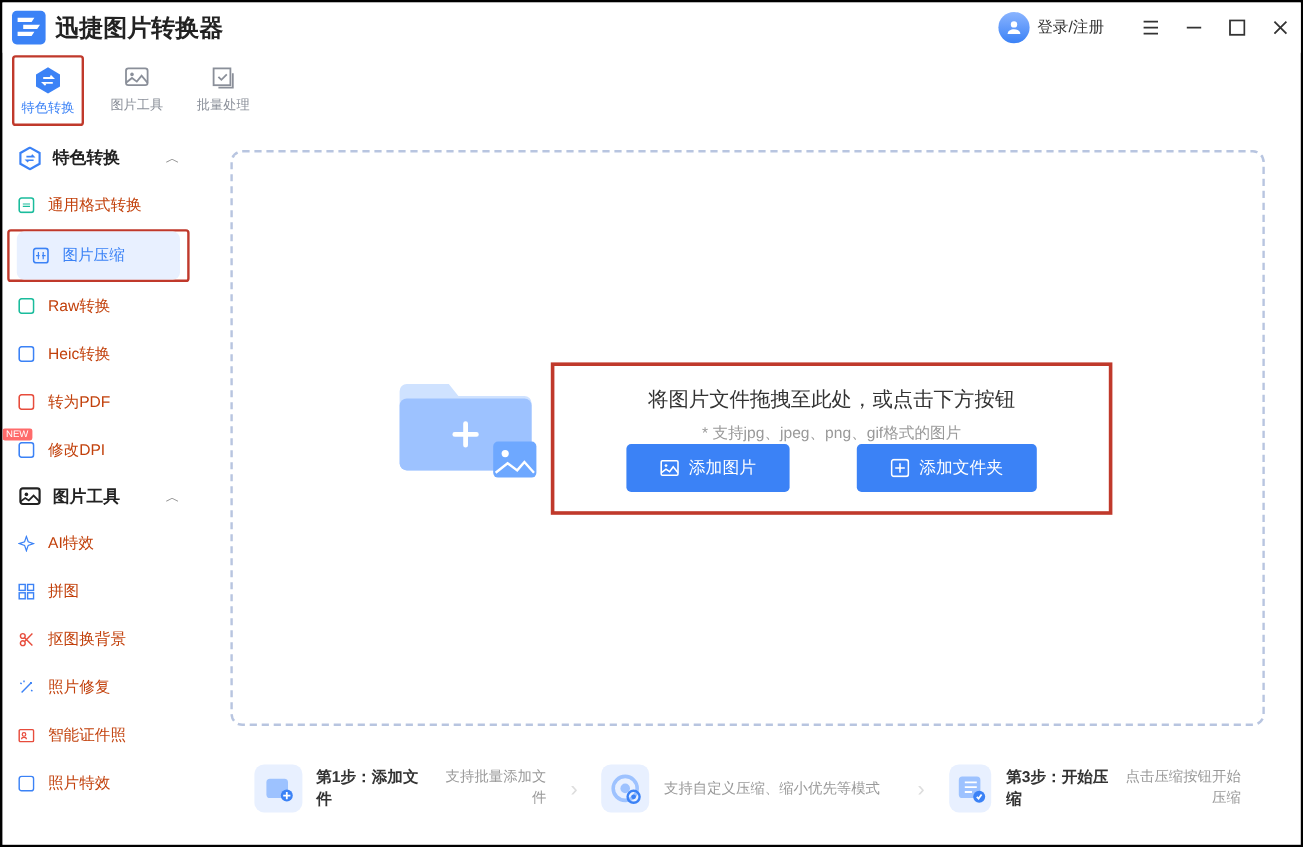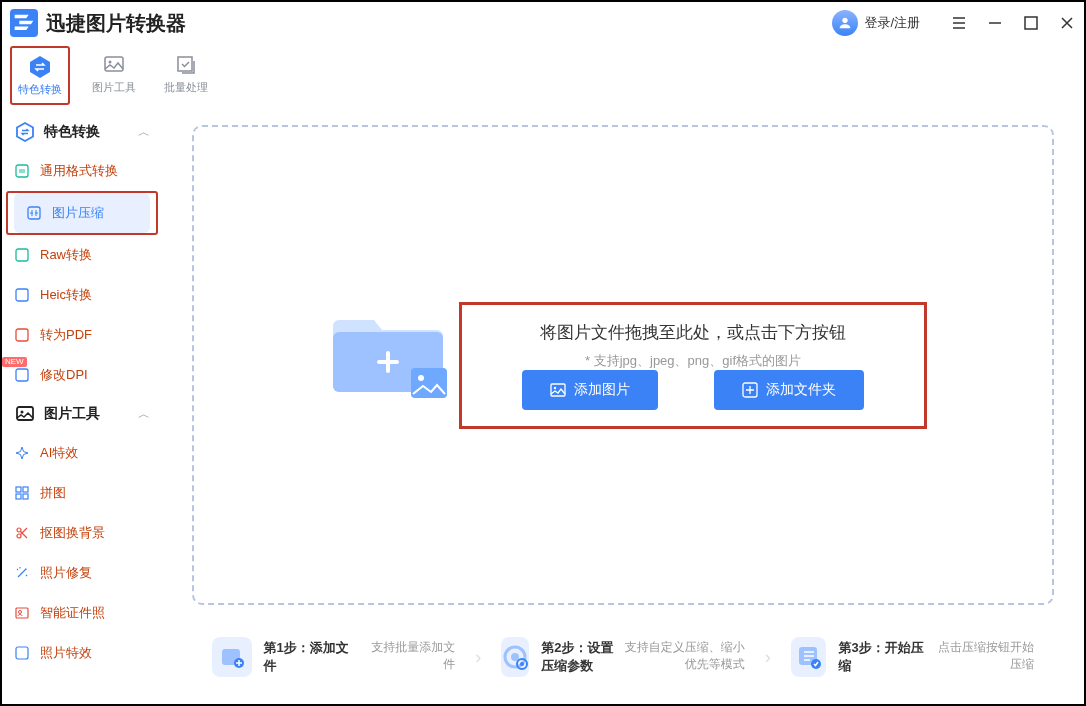--- a/index.html
+++ b/index.html
@@ -361,21 +361,20 @@
       <div class="step">
         <div class="step-icon blue">
           <svg width="28" height="28" viewBox="0 0 28 28">
               <circle cx="14" cy="14" r="10" fill="none" stroke="#9dc2ff" stroke-width="3"></circle>
               <circle cx="14" cy="14" r="4" fill="#9dc2ff"></circle>
               <circle cx="21" cy="21" r="5" fill="none" stroke="#3b82f6" stroke-width="2"></circle>
               <circle cx="21" cy="21" r="2" fill="#3b82f6"></circle>
             </svg>
         </div>
         <div class="step-text">
-          <div class="step-title">第2步：设置压缩参数</div>
           <div class="step-sub">支持自定义压缩、缩小优先等模式</div>
         </div>
       </div>
       <div class="step-arrow">›</div>
       <div class="step">
         <div class="step-icon blue">
           <svg width="28" height="28" viewBox="0 0 28 28">
               <rect x="4" y="4" width="18" height="18" rx="3" fill="#9dc2ff"></rect>
               <path d="M9 9h10M9 13h10M9 17h6" stroke="#fff" stroke-width="1.5"></path>
               <circle cx="21" cy="21" r="5" fill="#3b82f6"></circle>

